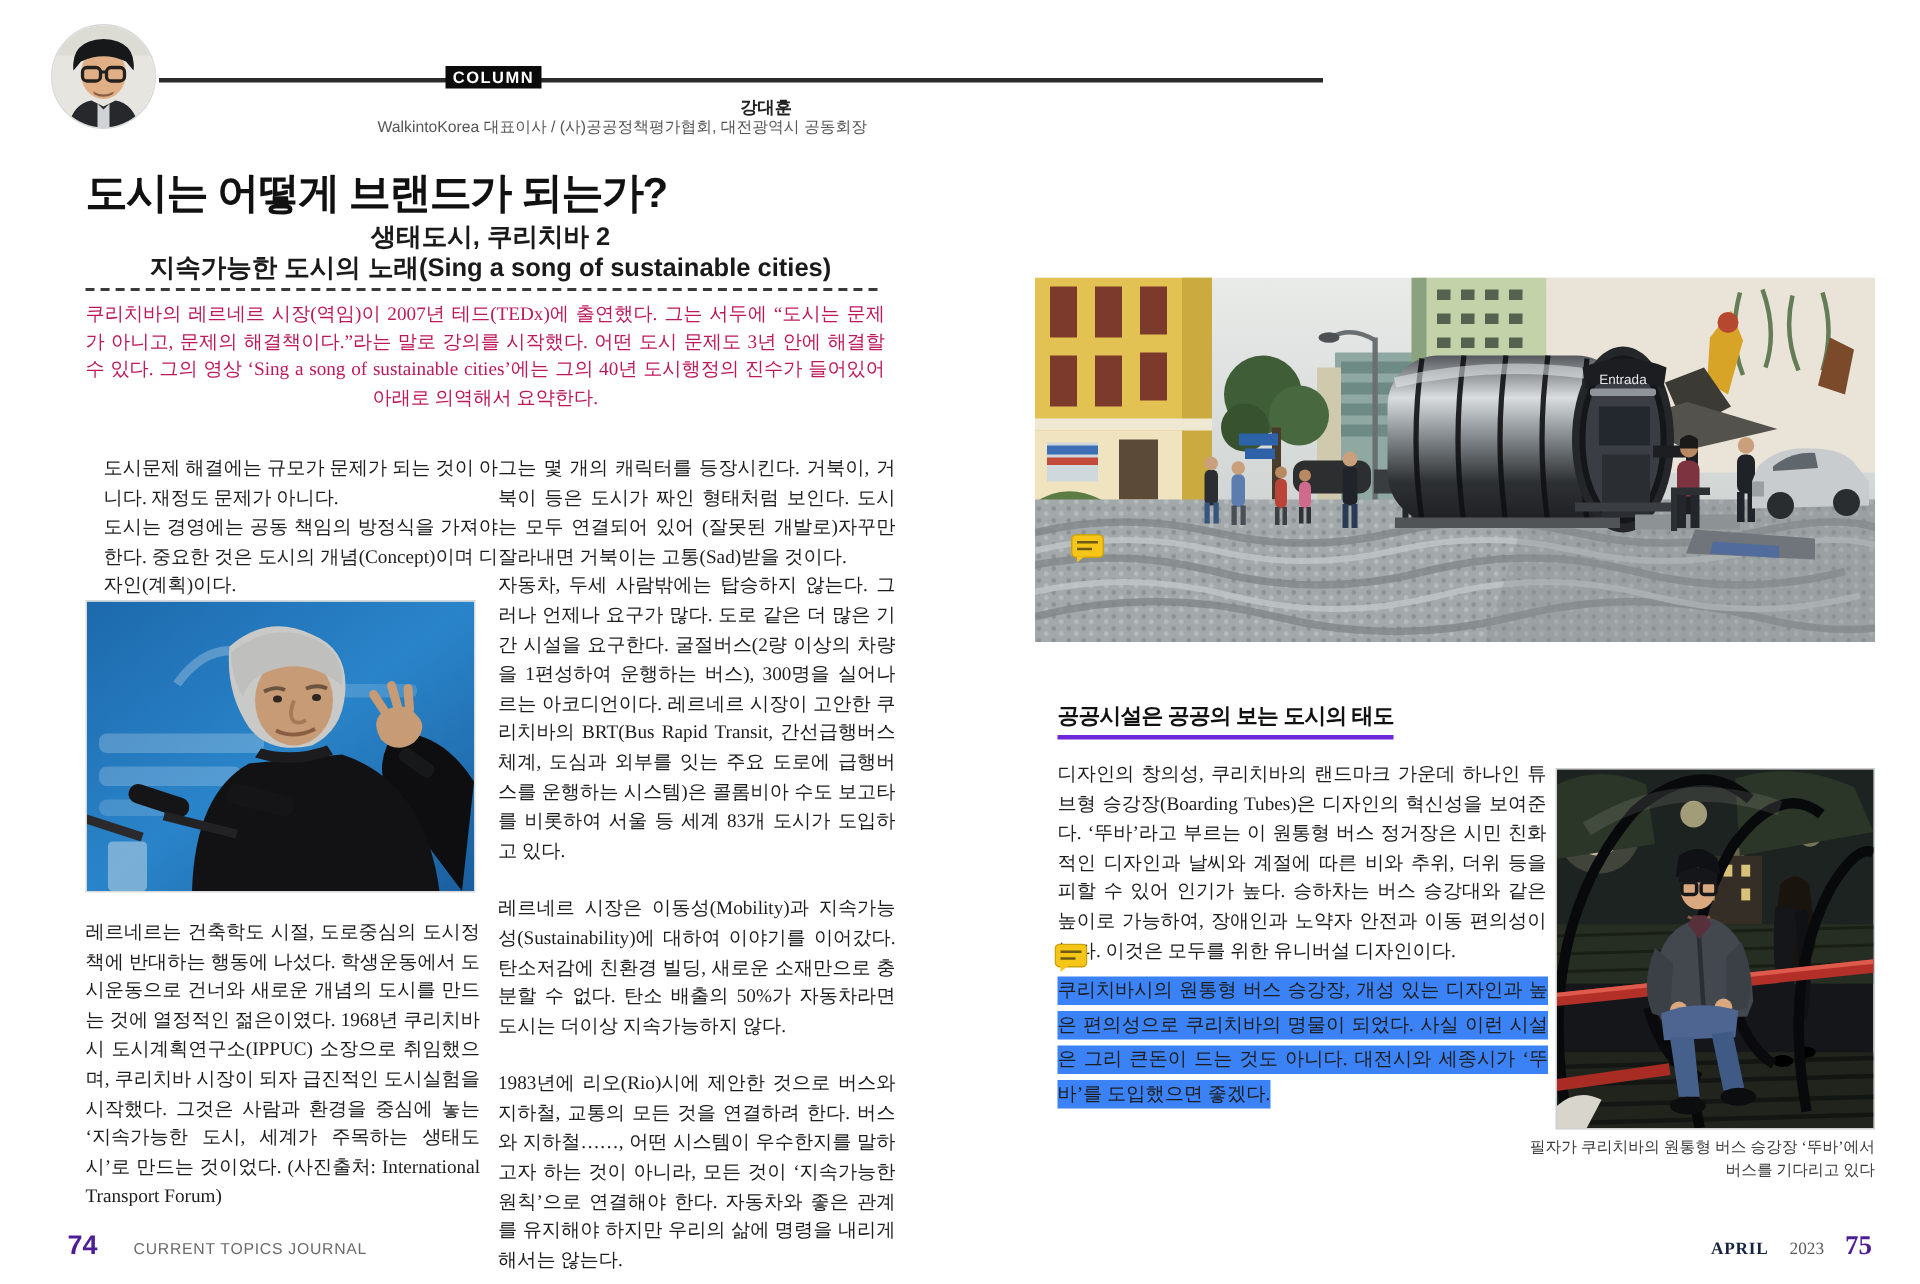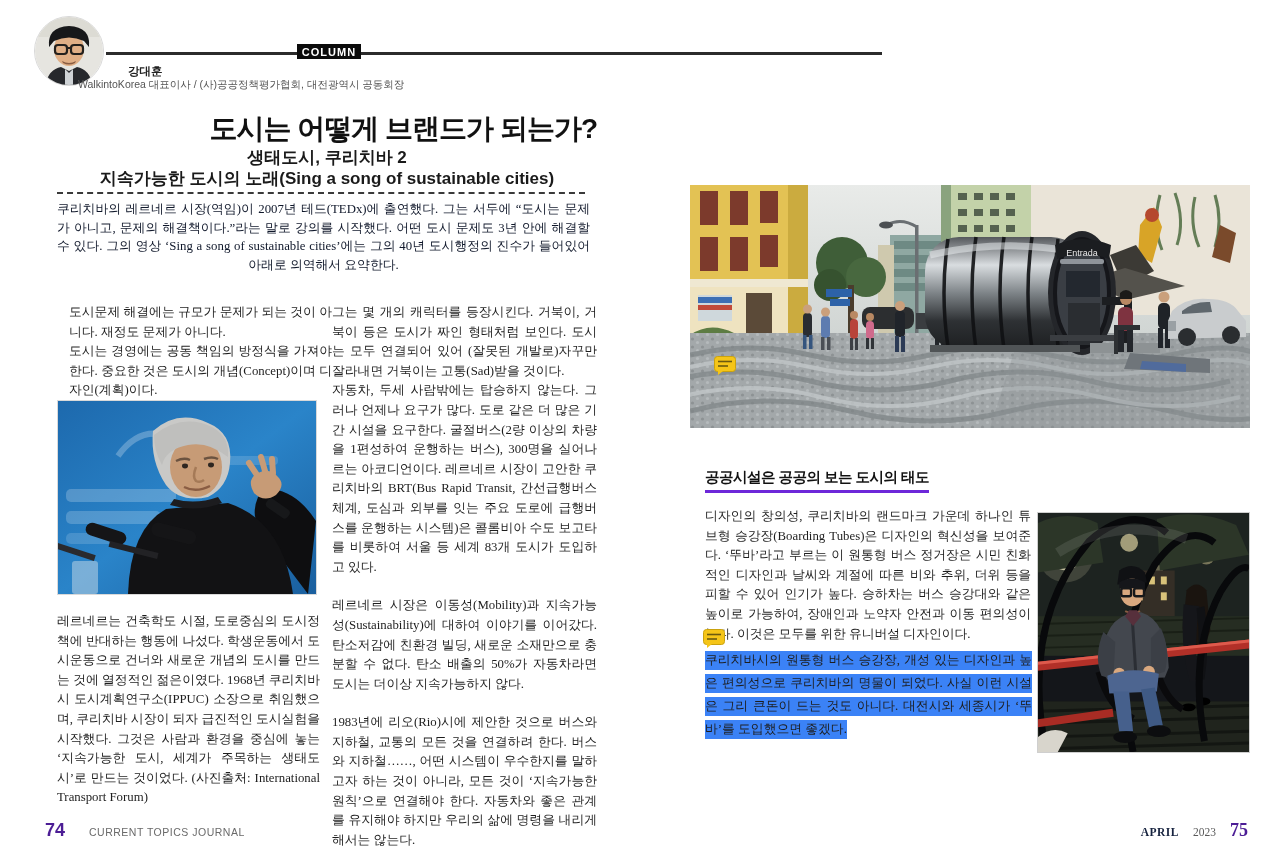--- a/index.html
+++ b/index.html
@@ -11,35 +11,35 @@
   .abs { position:absolute; }
 
   
   .avatar { left:34px; top:16px; width:70px; height:70px; border-radius:50%; overflow:hidden; border:1px solid #d8d8d8; }
   .head-rule { left:106px; top:52px; width:776px; height:3px; background:#2b2b2b; }
   .column-badge {
     left:297px; top:44px; width:64px; height:15px; background:#0b0b0b; color:#ffffff;
     font-family:"Liberation Sans","DejaVu Sans",sans-serif; font-weight:bold; font-size:11px;
     display:flex; align-items:center; justify-content:center; letter-spacing:1px;
   }
-  .author-name { left:128px; top:64px; width:400px; text-align:left;
+  .author-name { left:128px; top:64px; width:400px; text-align:right;
     font-family:"Liberation Sans","DejaVu Sans",sans-serif; font-weight:bold; font-size:11.5px; color:#222; }
-  .author-title { left:78px; top:78px; width:500px; text-align:left;
+  .author-title { left:78px; top:78px; width:500px; text-align:right;
     font-family:"Liberation Sans","DejaVu Sans",sans-serif; font-size:10.5px; color:#555; }
 
   
-  .main-title { left:57px; top:110px; width:540px; text-align:right;
+  .main-title { left:57px; top:110px; width:540px; text-align:left;
     font-family:"Liberation Sans","DejaVu Sans",sans-serif; font-weight:900; font-size:28px; letter-spacing:-1px; color:#111; }
   .sub-title { left:57px; top:146px; width:540px; text-align:center;
     font-family:"Liberation Sans","DejaVu Sans",sans-serif; font-weight:600; font-size:17px; color:#1a1a1a; }
   .sub-title2 { left:57px; top:167px; width:540px; text-align:center;
     font-family:"Liberation Sans","DejaVu Sans",sans-serif; font-weight:600; font-size:17px; color:#1a1a1a; }
   .dash-rule { left:57px; top:192px; width:528px; border-top:2px dashed #3a3a3a; height:0; }
   .intro { left:57px; top:200px; width:533px; font-size:12.8px; line-height:18.5px;
-    text-align:justify; text-align-last:center; color:#0f172a; }
+    text-align:justify; text-align-last:center; color:#be185d; }
 
   
   .col-text { font-size:12.8px; line-height:19.6px; text-align:justify; color:#1d1d1d; }
   .col-left-1 { left:69px; top:303px; width:263px; }
   .lerner-photo { left:57px; top:400px; width:260px; height:195px; border:1px solid #d9d9d9; }
   .col-left-2 { left:57px; top:612px; width:263px; }
   .col-mid { left:332px; top:303px; width:265px; }
   .col-mid p + p.gap { margin-top:19px; }
 
   
@@ -460,20 +460,21 @@
         <path d="M70 164 q24 -10 52 -2 l-2 18 -48 2 z" fill="#4d6590"></path>
         <path d="M76 180 l6 40 14 0 -4 -40 z" fill="#46608c"></path>
         <path d="M104 178 l8 38 14 -2 -8 -38 z" fill="#3f5a85"></path>
         <ellipse cx="88" cy="226" rx="12" ry="6" fill="#0c0d0f"></ellipse>
         <ellipse cx="122" cy="220" rx="12" ry="6" fill="#0c0d0f"></ellipse>
       </g>
       <path d="M0 226 q14 -12 30 -4 l-10 19 -20 0 z" fill="#d8d5cc"></path>
     </svg>
   </div>
 
+  <p class="abs photo-caption">필자가 쿠리치바의 원통형 버스 승강장 ‘뚜바’에서 버스를 기다리고 있다</p>
 
   <div class="abs footer-left">
     <span class="folio">74</span>
     <span class="journal">CURRENT TOPICS JOURNAL</span>
   </div>
   <div class="abs footer-right">
     <span class="month">APRIL</span>
     <span class="year">2023</span>
     <span class="folio">75</span>
   </div>

